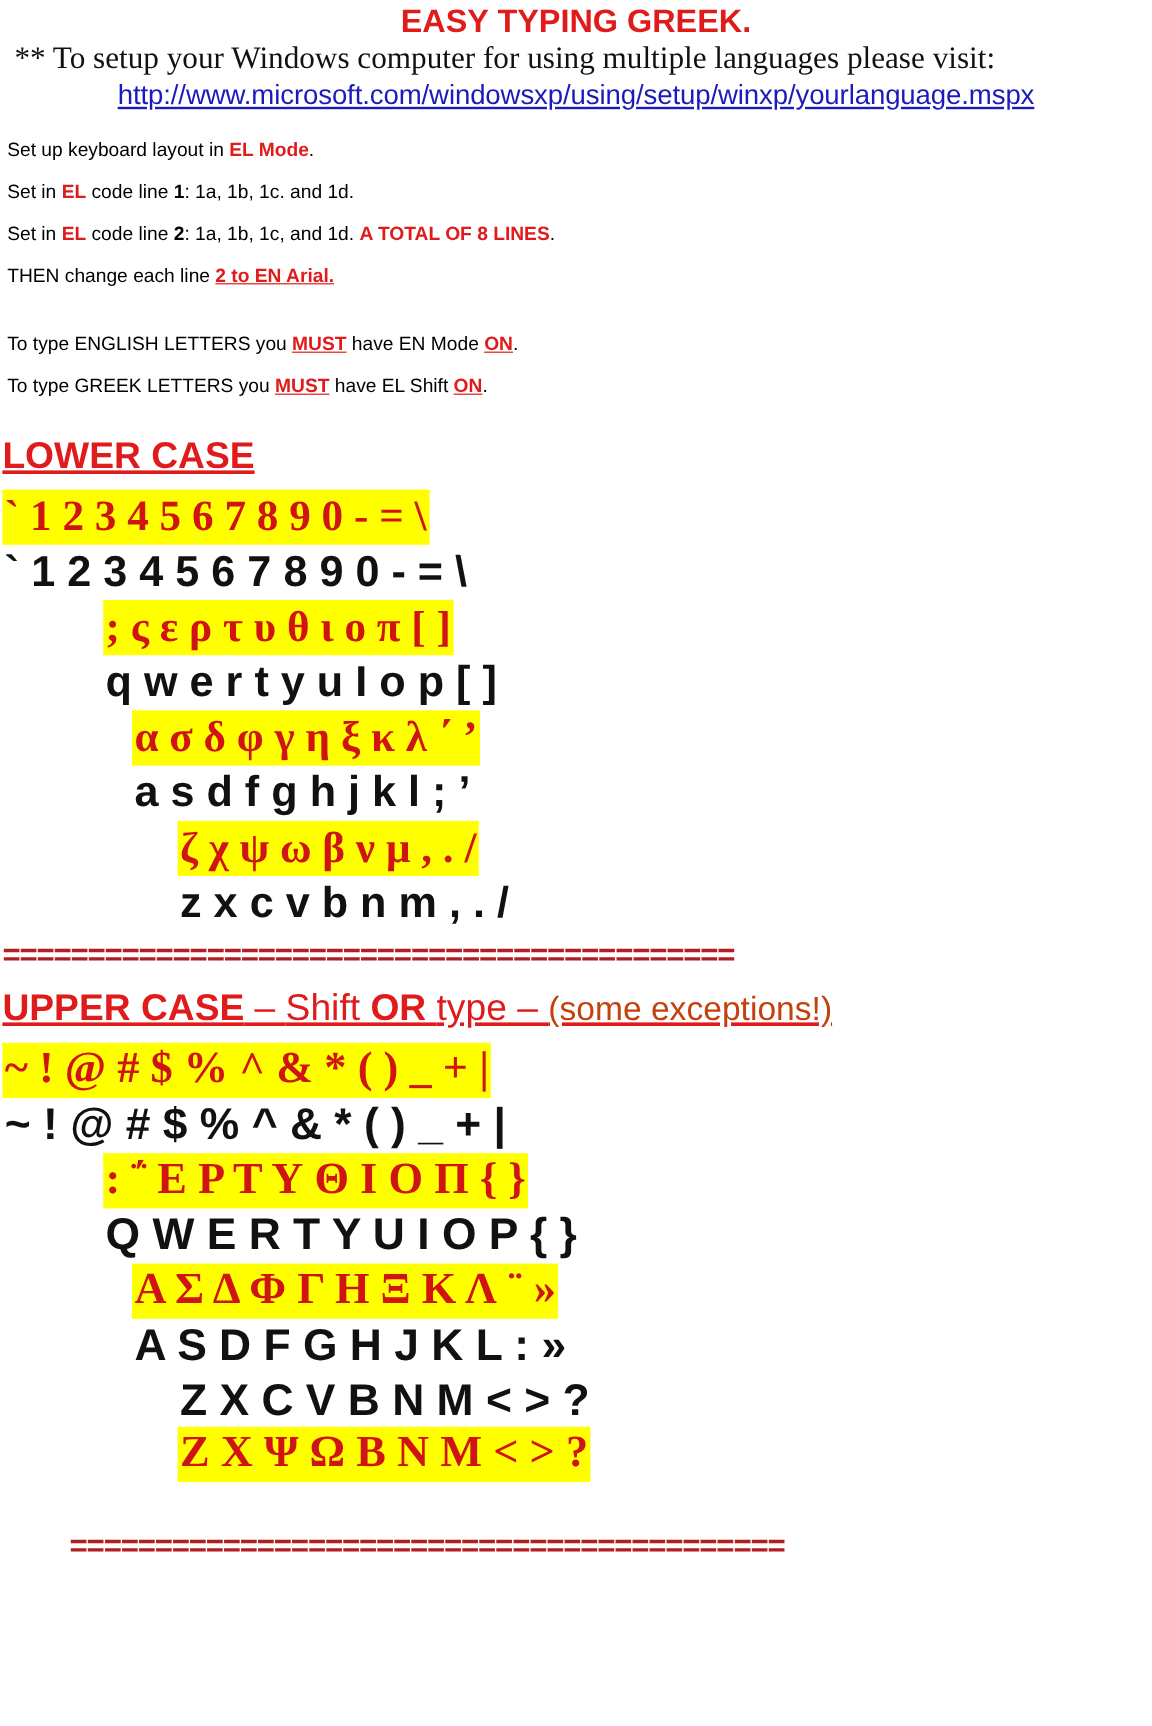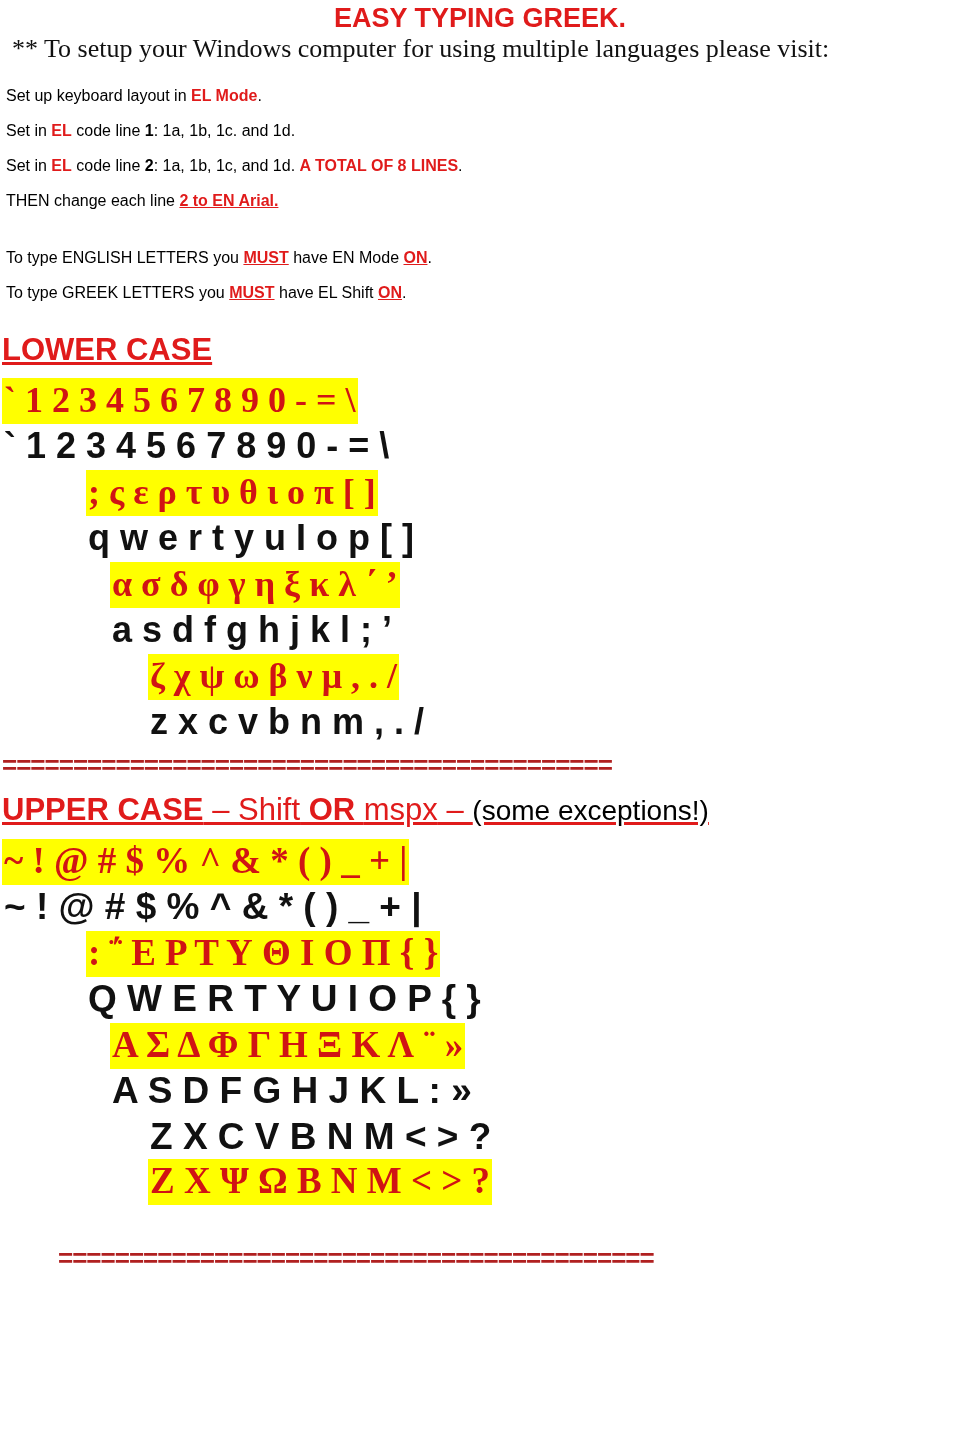--- a/index.html
+++ b/index.html
@@ -72,21 +72,21 @@
     font-weight: bold;
     color: #e01b1b;
     text-decoration: underline;
     padding-left: 2px;
     line-height: 40px;
     white-space: nowrap;
     display: block;
   }
   .sec-head .normal { font-weight: normal; }
   .sec-head .blk {
-    color: #000000;
+    color: #c2410c;
     font-weight: normal;
     font-size: 28px;
     text-align: right;
   }
 
   
   .kbrow {
     white-space: nowrap;
     line-height: 1.0;
   }
@@ -142,20 +142,21 @@
 </style>
 </head>
 <body>
 
 <div class="page">
 
   <div class="title">EASY TYPING GREEK.</div>
 
   <div class="serif-line">** To setup your Windows computer for using multiple languages please visit:</div>
 
+  <div class="url-line">http://www.microsoft.com/windowsxp/using/setup/winxp/yourlanguage.mspx</div>
 
   <div class="spacer-14"></div>
 
   <div class="instr">
     <span>Set up keyboard layout in </span><span class="r">EL Mode</span><span>.</span>
   </div>
 
   <div class="instr">
     <span>Set in </span><span class="r">EL</span><span> code line </span><span class="b">1</span><span>: 1a, 1b, 1c. and 1d.</span>
   </div>
@@ -207,21 +208,21 @@
     </div>
 
   </div>
 
   <div class="spacer-8"></div>
 
   <div class="sep wide">===========================================</div>
 
   <div class="spacer-14"></div>
 
-  <div class="sec-head"><span>UPPER CASE</span><span class="normal"> – </span><span class="normal">Shift</span><span> OR </span><span class="normal">mspx</span><span class="normal"> – </span><span class="blk">(some exceptions!)</span></div>
+  <div class="sec-head"><span>UPPER CASE</span><span class="normal"> – </span><span class="normal">Shift</span><span> OR </span><span class="normal">type</span><span class="normal"> – </span><span class="blk">(some exceptions!)</span></div>
 
   <div class="spacer-8"></div>
 
   <div>
 
     <div class="rowpair">
       <div class="kbrow upper ind0"><span class="greek cells">~  !   @   #  $   %  ^  &amp;  *  ( )  _   +   |</span></div>
       <div class="kbrow upper ind0"><span class="eng cells">~  !   @   #  $   %  ^  &amp;  *  ( )  _   +   |</span></div>
     </div>
 

